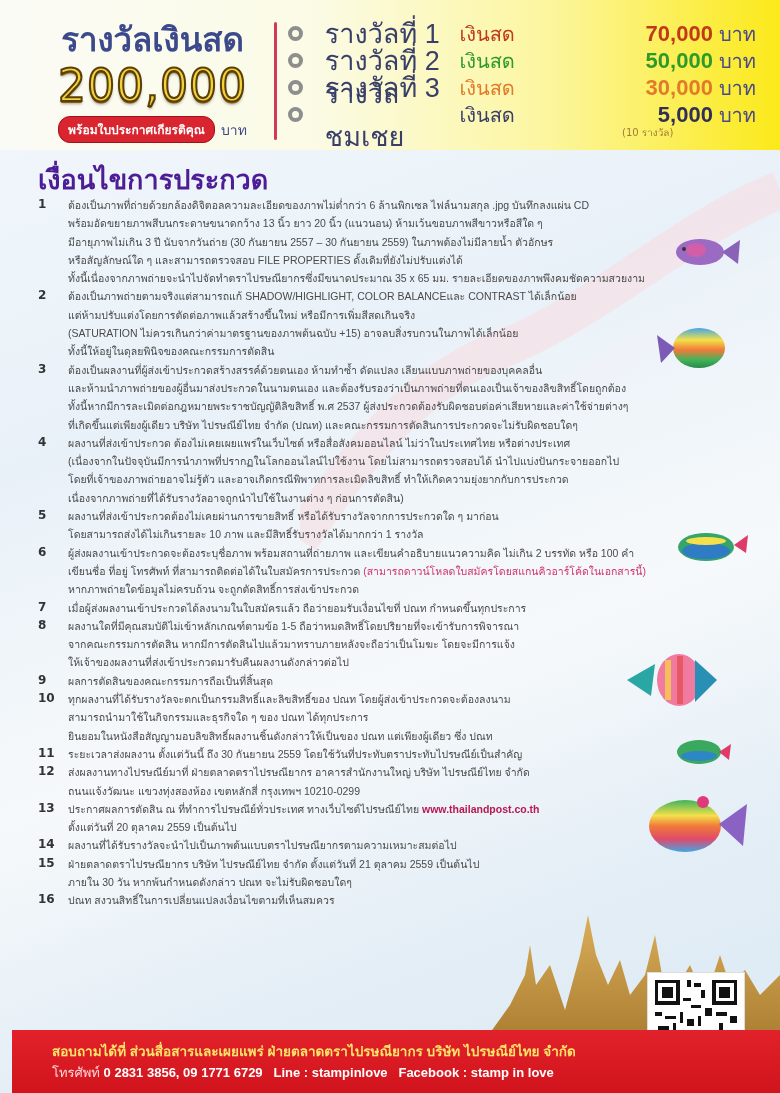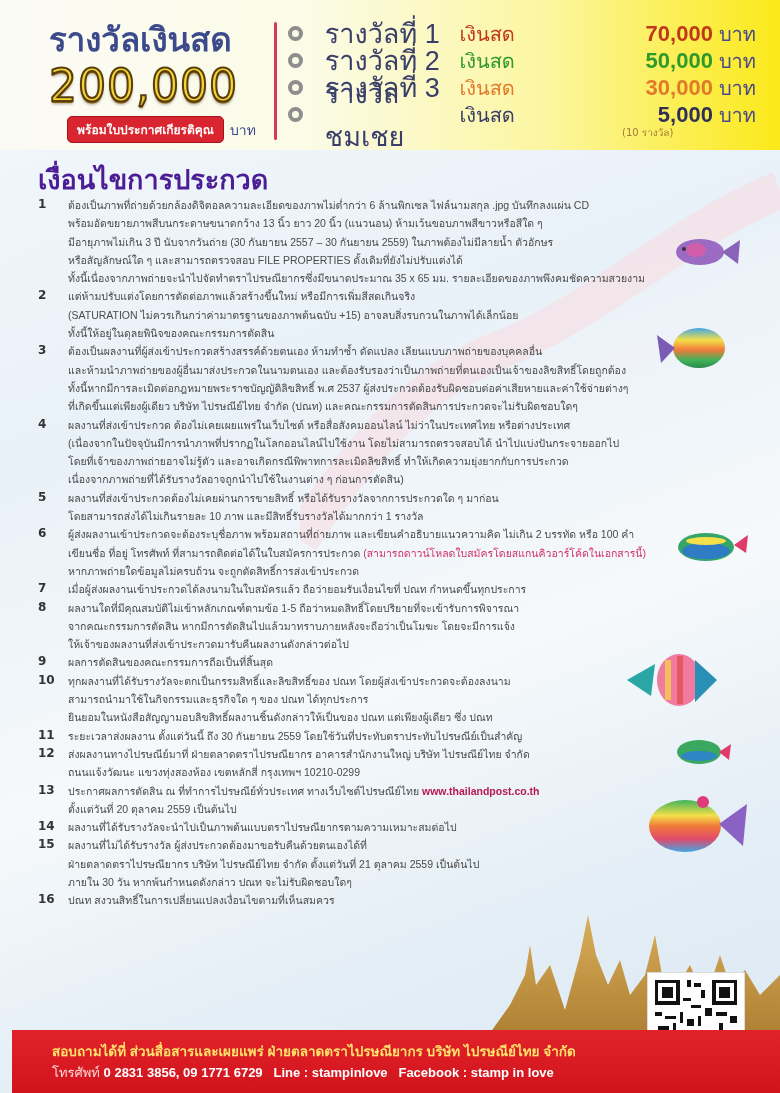--- a/index.html
+++ b/index.html
@@ -7,36 +7,36 @@
   body {
     font-family: "DejaVu Sans", sans-serif;
     position: relative;
     background: linear-gradient(160deg, #f3f8fc 0%, #e9f1f8 35%, #f6f9fb 60%, #e4eef6 80%, #dbe9f4 100%);
   }
   
   .header {
     position: absolute; left: 0; top: 0; width: 780px; height: 150px;
     background: linear-gradient(90deg, #fbfbf6 0%, #fbfbe6 40%, #fcf6a0 70%, #fbe91a 100%);
   }
-  .title-block { position: absolute; left: 49px; top: 20px; width: 225px; text-align: left; }
+  .title-block { position: absolute; left: 40px; top: 20px; width: 225px; text-align: center; }
   .title-main {
     font-size: 33px; font-weight: bold; color: #3c4a8c; letter-spacing: 0px; line-height: 40px;
     font-family: "Liberation Sans", sans-serif;
   }
   .title-amount {
     font-size: 44px; font-weight: normal; line-height: 48px; margin-top: 2px;
     color: #f3d33a; font-family: "DejaVu Sans", sans-serif;
     -webkit-text-stroke: 2px #5a3e08;
     text-shadow: 0 2px 0 #8a5d0a, 0 3px 3px rgba(0,0,0,0.35);
     letter-spacing: 1px;
   }
   .title-sub { margin-top: 6px; display: flex; align-items: center; justify-content: center; gap: 6px; }
   .title-pill {
     background: #d9252f; color: #fff; font-size: 12px; font-weight: bold;
-    border-radius: 5px; padding: 3px 9px; border: 1px solid #a3121b;
+    border-radius: 12px; padding: 3px 9px; border: 1px solid #a3121b;
   }
   .title-baht { font-size: 14px; color: #3c4a8c; }
   .divider { position: absolute; left: 274px; top: 22px; width: 3px; height: 118px; background: #d23a55; border-radius: 2px; }
   .prize-list { position: absolute; left: 286px; top: 20px; width: 470px; }
   .prize-row { display: flex; align-items: center; height: 27px; }
   .prize-bullet {
     width: 15px; height: 15px; border-radius: 50%; border: 4px solid #8e8e8e; margin-right: 22px; margin-left: 2px;
   }
   .prize-name { width: 138px; font-size: 27px; color: #3a3f6a; font-family: "Liberation Sans", sans-serif; }
   .prize-cash { width: 110px; font-size: 20px; font-family: "Liberation Sans", sans-serif; }
@@ -138,20 +138,21 @@
       <div class="cond-line">พร้อมอัดขยายภาพสีบนกระดาษขนาดกว้าง 13 นิ้ว ยาว 20 นิ้ว (แนวนอน) ห้ามเว้นขอบภาพสีขาวหรือสีใด ๆ</div>
       <div class="cond-line">มีอายุภาพไม่เกิน 3 ปี นับจากวันถ่าย (30 กันยายน 2557 – 30 กันยายน 2559) ในภาพต้องไม่มีลายน้ำ ตัวอักษร</div>
       <div class="cond-line">หรือสัญลักษณ์ใด ๆ และสามารถตรวจสอบ FILE PROPERTIES ดั้งเดิมที่ยังไม่ปรับแต่งได้</div>
       <div class="cond-line">ทั้งนี้เนื่องจากภาพถ่ายจะนำไปจัดทำตราไปรษณียากรซึ่งมีขนาดประมาณ 35 x 65 มม. รายละเอียดของภาพพึงคมชัดความสวยงาม</div>
     </div>
   </div>
 
   <div class="cond-item">
     <span class="cond-num">2</span>
     <div class="cond-lines">
+      <div class="cond-line">ต้องเป็นภาพถ่ายตามจริงแต่สามารถแก้ SHADOW/HIGHLIGHT, COLOR BALANCEและ CONTRAST ได้เล็กน้อย</div>
       <div class="cond-line">แต่ห้ามปรับแต่งโดยการตัดต่อภาพแล้วสร้างขึ้นใหม่ หรือมีการเพิ่มสีสดเกินจริง</div>
       <div class="cond-line">(SATURATION ไม่ควรเกินกว่าค่ามาตรฐานของภาพต้นฉบับ +15) อาจลบสิ่งรบกวนในภาพได้เล็กน้อย</div>
       <div class="cond-line">ทั้งนี้ให้อยู่ในดุลยพินิจของคณะกรรมการตัดสิน</div>
     </div>
   </div>
 
   <div class="cond-item">
     <span class="cond-num">3</span>
     <div class="cond-lines">
       <div class="cond-line">ต้องเป็นผลงานที่ผู้ส่งเข้าประกวดสร้างสรรค์ด้วยตนเอง ห้ามทำซ้ำ ดัดแปลง เลียนแบบภาพถ่ายของบุคคลอื่น</div>
@@ -252,21 +253,20 @@
   <div class="cond-item">
     <span class="cond-num">14</span>
     <div class="cond-lines">
       <div class="cond-line">ผลงานที่ได้รับรางวัลจะนำไปเป็นภาพต้นแบบตราไปรษณียากรตามความเหมาะสมต่อไป</div>
     </div>
   </div>
 
   <div class="cond-item">
     <span class="cond-num">15</span>
     <div class="cond-lines">
-      <div class="cond-line">ผลงานที่ไม่ได้รับรางวัล ผู้ส่งประกวดต้องมาขอรับคืนด้วยตนเองได้ที่</div>
       <div class="cond-line">ฝ่ายตลาดตราไปรษณียากร บริษัท ไปรษณีย์ไทย จำกัด ตั้งแต่วันที่ 21 ตุลาคม 2559 เป็นต้นไป</div>
       <div class="cond-line">ภายใน 30 วัน หากพ้นกำหนดดังกล่าว ปณท จะไม่รับผิดชอบใดๆ</div>
     </div>
   </div>
 
   <div class="cond-item">
     <span class="cond-num">16</span>
     <div class="cond-lines">
       <div class="cond-line">ปณท สงวนสิทธิ์ในการเปลี่ยนแปลงเงื่อนไขตามที่เห็นสมควร</div>
     </div>

